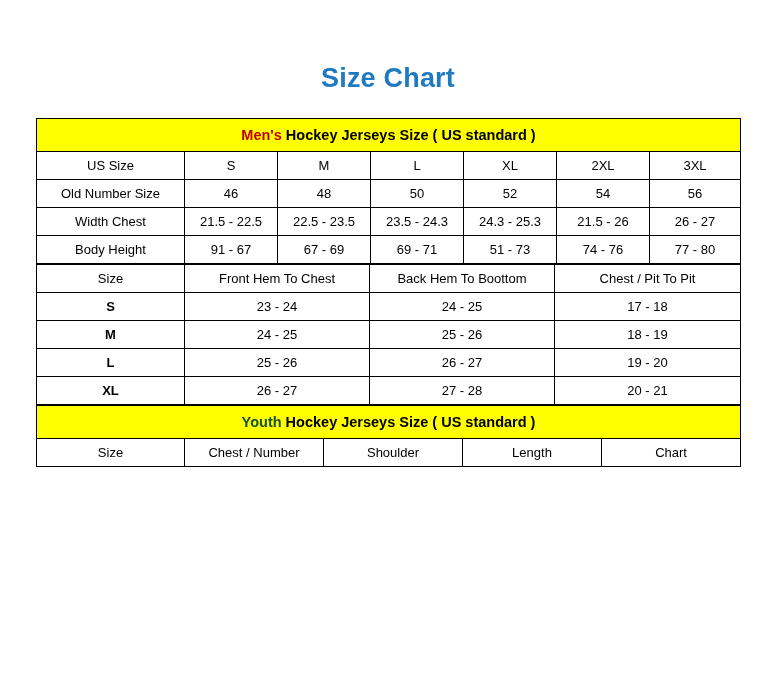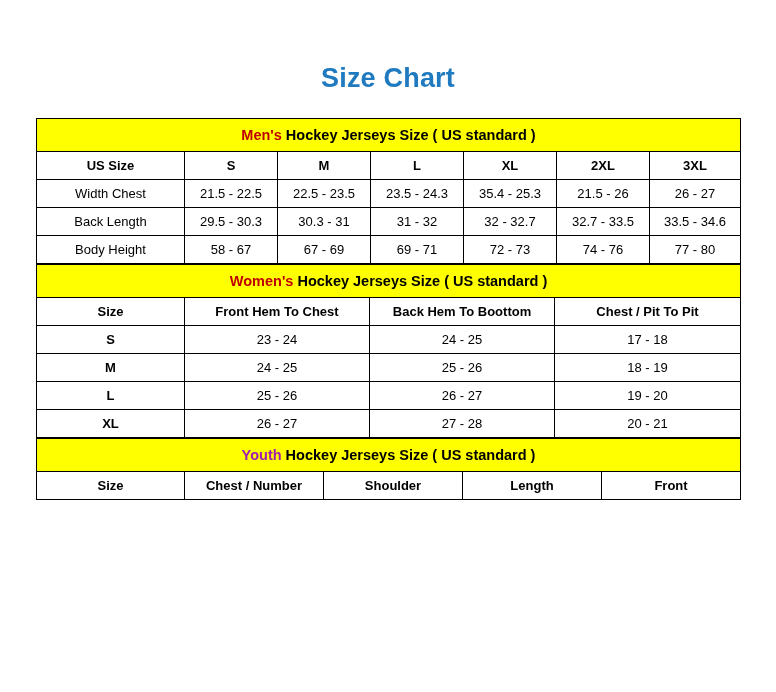--- a/index.html
+++ b/index.html
@@ -46,23 +46,23 @@
     padding: 1px 2px;
   }
   .banner {
     background: #ffff00;
     font-weight: bold;
     font-size: 14.5px;
     height: 30px;
   }
   .banner .accent-men { color: #c00000; }
   .banner .accent-women { color: #c00000; }
-  .banner .accent-youth { color: #a21caf; }
+  .banner .accent-youth { color: #14532d; }
   .hdr {
-    font-weight: bold;
+    font-weight: normal;
   }
   .rowlabel {
     font-weight: normal;
   }
   .bold-cell { font-weight: bold; }
 </style>
 </head>
 <body>
 
 <div class="page">
@@ -90,62 +90,57 @@
         <tr>
           <td class="hdr">US Size</td>
           <td class="hdr">S</td>
           <td class="hdr">M</td>
           <td class="hdr">L</td>
           <td class="hdr">XL</td>
           <td class="hdr">2XL</td>
           <td class="hdr">3XL</td>
         </tr>
         <tr>
+          <td class="rowlabel">Old Number Size</td>
+          <td>46</td>
+          <td>48</td>
+          <td>50</td>
+          <td>52</td>
+          <td>54</td>
+          <td>56</td>
+        </tr>
+        <tr>
           <td class="rowlabel">Width Chest</td>
           <td>21.5 - 22.5</td>
           <td>22.5 - 23.5</td>
           <td>23.5 - 24.3</td>
-          <td>35.4 - 25.3</td>
+          <td>24.3 - 25.3</td>
           <td>21.5 - 26</td>
           <td>26 - 27</td>
         </tr>
         <tr>
-          <td class="rowlabel">Back Length</td>
-          <td>29.5 - 30.3</td>
-          <td>30.3 - 31</td>
-          <td>31 - 32</td>
-          <td>32 - 32.7</td>
-          <td>32.7 - 33.5</td>
-          <td>33.5 - 34.6</td>
-        </tr>
-        <tr>
           <td class="rowlabel">Body Height</td>
-          <td>58 - 67</td>
+          <td>91 - 67</td>
           <td>67 - 69</td>
           <td>69 - 71</td>
-          <td>72 - 73</td>
+          <td>51 - 73</td>
           <td>74 - 76</td>
           <td>77 - 80</td>
         </tr>
       </tbody>
     </table>
 
     <table>
       <colgroup>
         <col style="width:148px">
         <col style="width:185px">
         <col style="width:185px">
         <col style="width:186px">
       </colgroup>
       <tbody>
-        <tr>
-          <td class="banner" colspan="4">
-            <span class="accent-women">Women's</span><span> Hockey Jerseys Size ( US standard )</span>
-          </td>
-        </tr>
         <tr>
           <td class="hdr">Size</td>
           <td class="hdr">Front Hem To Chest</td>
           <td class="hdr">Back Hem To Boottom</td>
           <td class="hdr">Chest / Pit To Pit</td>
         </tr>
         <tr>
           <td class="bold-cell">S</td>
           <td>23 - 24</td>
           <td>24 - 25</td>
@@ -184,19 +179,19 @@
         <tr>
           <td class="banner" colspan="5">
             <span class="accent-youth">Youth</span><span> Hockey Jerseys Size ( US standard )</span>
           </td>
         </tr>
         <tr>
           <td class="hdr">Size</td>
           <td class="hdr">Chest / Number</td>
           <td class="hdr">Shoulder</td>
           <td class="hdr">Length</td>
-          <td class="hdr">Front</td>
+          <td class="hdr">Chart</td>
         </tr>
       </tbody>
     </table>
 
   </div>
 </div>
 
 </body></html>

